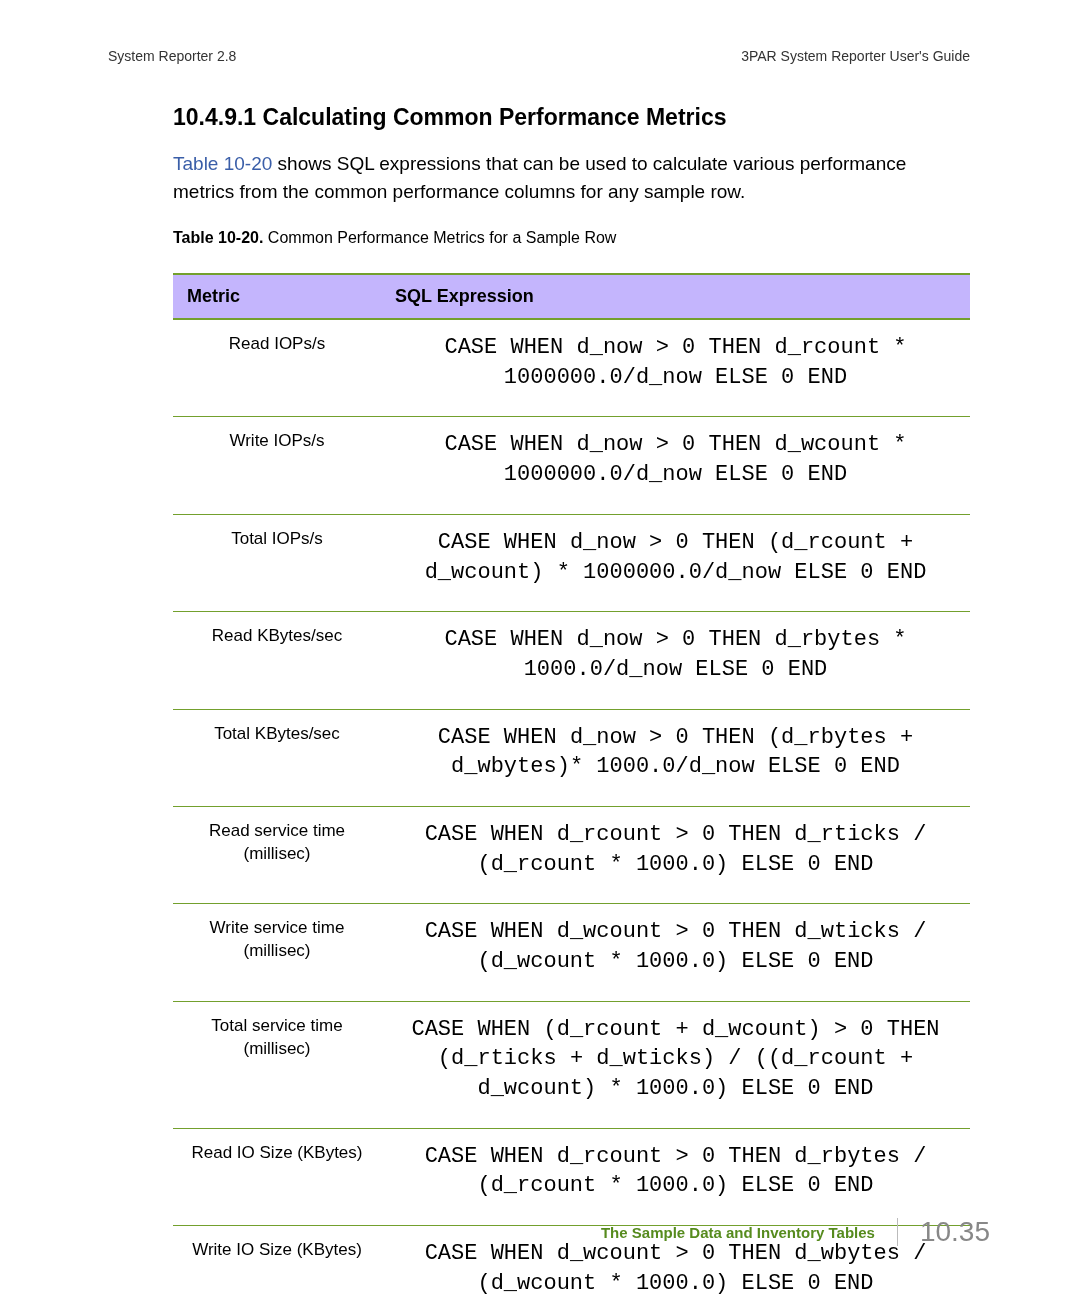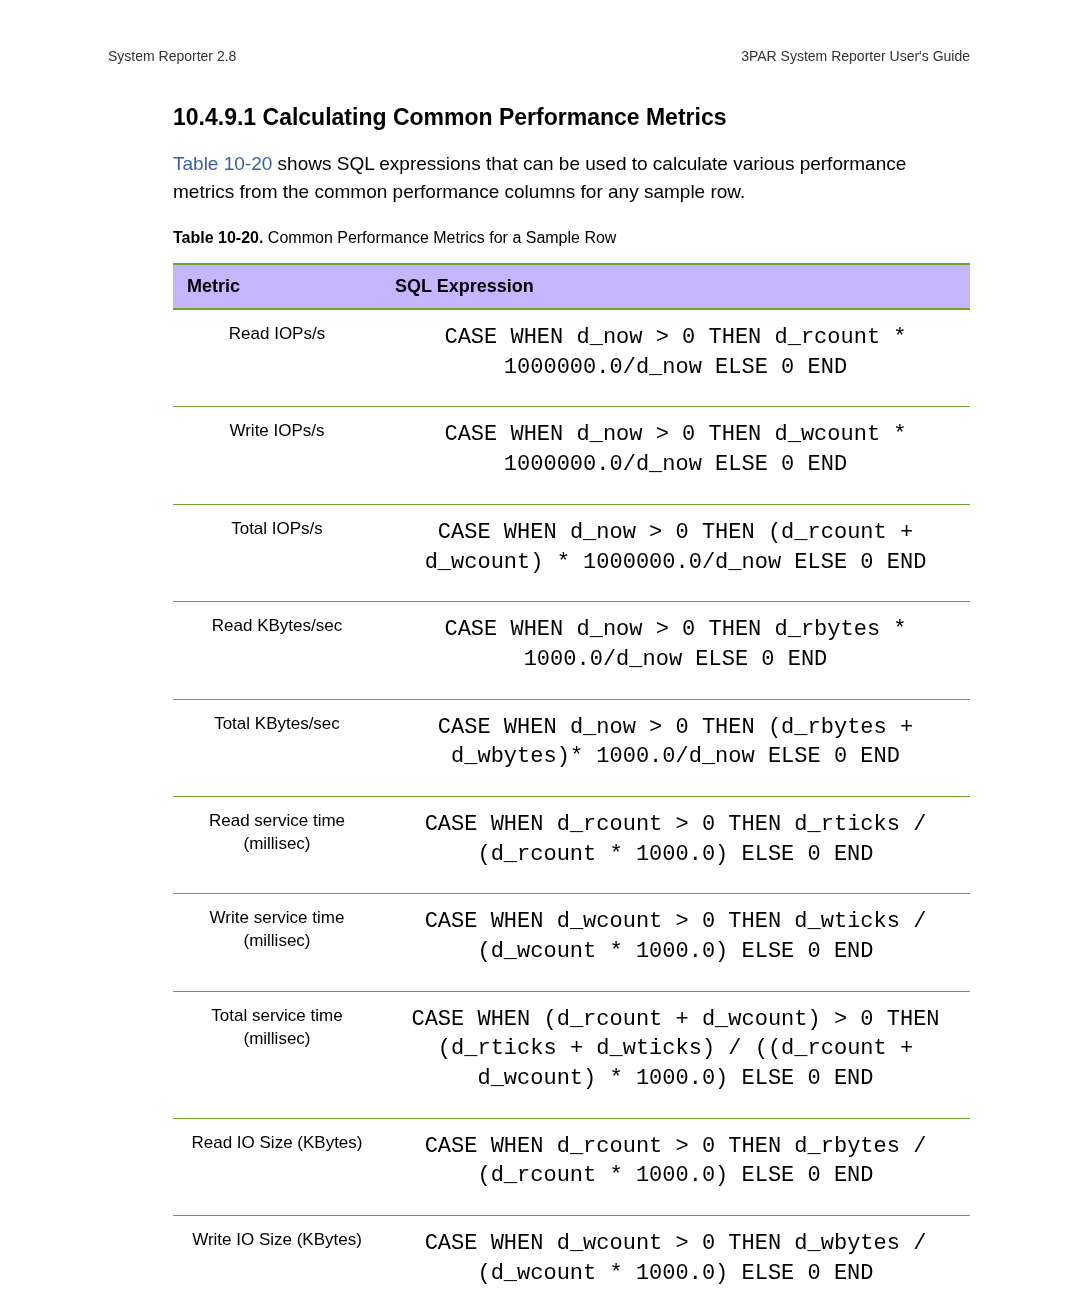--- a/index.html
+++ b/index.html
@@ -41,21 +41,21 @@
       line-height: 1.45;
     }
     .intro .link {
       color: #3a5ea8;
       margin-top: 8px;
     }
     .table-caption {
       font-size: 16px;
       color: #000;
       margin-left: 63px;
-      margin-bottom: 16px;
+      margin-bottom: 26px;
     }
     .table-caption b {
       font-weight: 600;
     }
     .metrics-table {
       width: 100%;
       border-collapse: collapse;
       margin-left: 63px;
       width: calc(100% - 63px);
     }
@@ -189,14 +189,19 @@
         <td class="metric-name">Read IO Size (KBytes)</td>
         <td class="sql-expr">CASE WHEN d_rcount &gt; 0 THEN d_rbytes / (d_rcount * 1000.0) ELSE 0 END</td>
       </tr>
       <tr>
         <td class="metric-name">Write IO Size (KBytes)</td>
         <td class="sql-expr">CASE WHEN d_wcount &gt; 0 THEN d_wbytes / (d_wcount * 1000.0) ELSE 0 END</td>
       </tr>
     </tbody>
   </table>
 
+  <div class="footer">
+    <span class="footer-title">The Sample Data and Inventory Tables</span>
+    <span class="footer-divider"></span>
+    <span class="footer-page">10.35</span>
+  </div>
 
 </div>
 
 </body></html>

